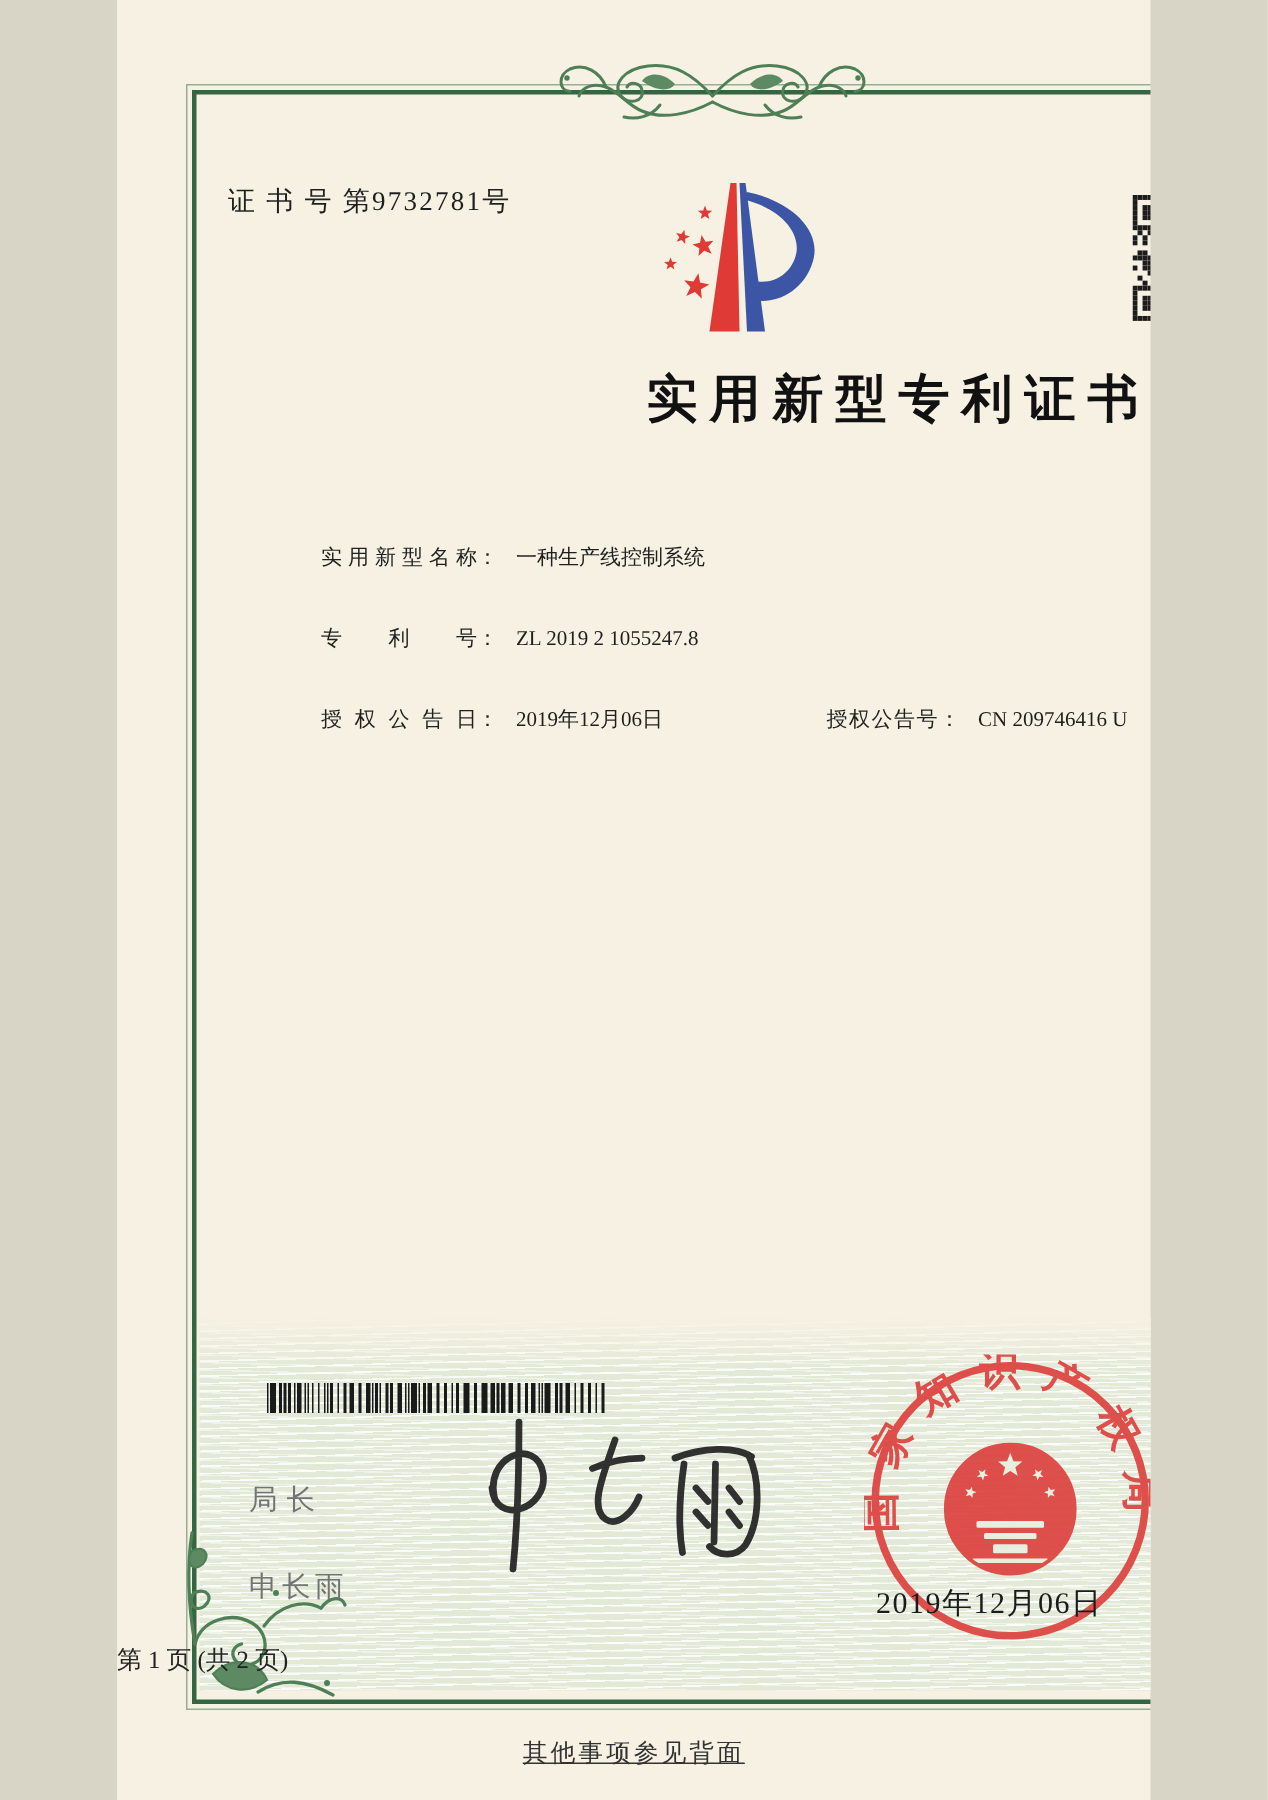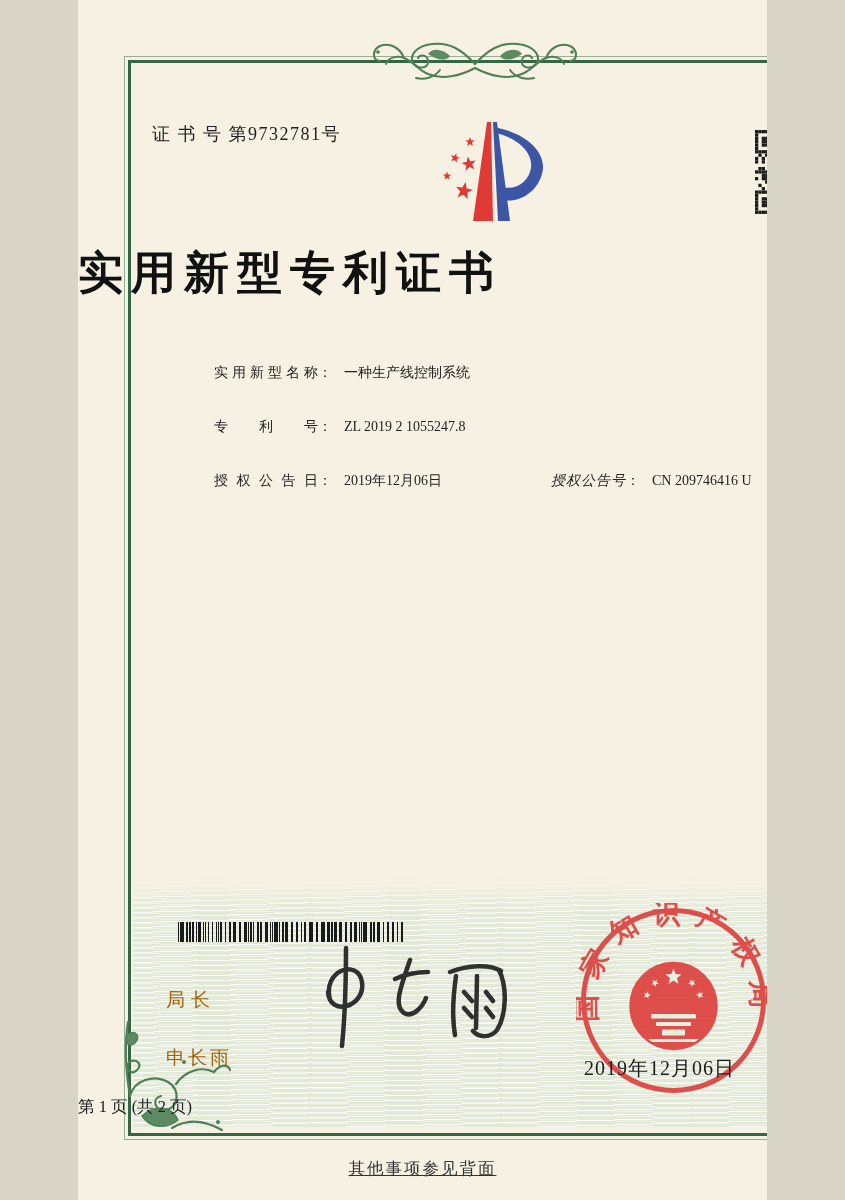--- a/index.html
+++ b/index.html
@@ -12,34 +12,34 @@
   .band{position:absolute;left:55px;top:878px;width:735px;height:249px;z-index:2;
         background-color:#e2e9d7;
         background-image:
           repeating-linear-gradient(178.5deg, rgba(255,255,255,0) 0px, rgba(255,255,255,0) 4px, rgba(255,255,255,.85) 4px, rgba(255,255,255,.85) 5px),
           repeating-linear-gradient(181.5deg, rgba(255,255,255,0) 0px, rgba(255,255,255,0) 4px, rgba(255,255,255,.45) 4px, rgba(255,255,255,.45) 5px);}
   .band::before{content:"";position:absolute;left:0;top:0;right:0;height:36px;
         background:linear-gradient(180deg,#f6f1e2,rgba(246,241,226,0));}
   .certno{position:absolute;left:74px;top:122px;font-size:18px;letter-spacing:1.5px;z-index:3;}
   .logo{position:absolute;left:348px;top:118px;z-index:3;}
   .qr{position:absolute;left:677px;top:130px;z-index:3;}
-  .title{position:absolute;left:0;right:0;top:243px;text-align:left;font-size:45px;font-weight:700;
+  .title{position:absolute;left:0;right:0;top:243px;text-align:right;font-size:34px;font-weight:700;
          letter-spacing:8px;color:#111;z-index:3;}
   .fields{position:absolute;left:88px;top:356px;width:680px;font-size:14px;z-index:3;margin-left:48px;}
   .frow{margin-bottom:21px;line-height:33px;position:relative;white-space:nowrap;}
   .flabel{display:inline-block;width:104px;text-align:justify;text-align-last:justify;vertical-align:top;}
   .colon{display:inline-block;}
   .fvalue{margin-left:12px;}
   .pair2{position:absolute;left:337px;top:0;}
-  .pair2 .flabel2{letter-spacing:1px;font-style:italic;}
+  .pair2 .flabel2{letter-spacing:1px;}
   .paras{position:absolute;left:86px;top:713px;width:678px;font-size:18px;line-height:33.5px;
          text-align:justify;z-index:3;color:#222;}
   .paras p{margin:0;text-indent:2em;}
   .barcode{position:absolute;left:100px;top:922px;z-index:3;}
-  .director{position:absolute;left:88px;top:987px;font-size:19px;z-index:3;color:#a16207;}
+  .director{position:absolute;left:88px;top:987px;font-size:19px;z-index:3;color:#737373;}
   .director .dt{letter-spacing:6px;}
   .director .dn{margin-top:32px;letter-spacing:3px;}
   .sig{position:absolute;left:222px;top:942px;z-index:3;}
   .seal{position:absolute;left:498px;top:903px;z-index:4;opacity:.93;}
   .sealdate{position:absolute;left:506px;top:1055px;font-size:20px;letter-spacing:1px;color:#1b1b1b;z-index:5;}
   .pagefoot{position:absolute;left:0;right:0;top:1096px;text-align:left;font-size:16.5px;z-index:3;color:#222;}
   .backnote{position:absolute;left:0;right:0;top:1158px;text-align:center;font-size:16.5px;letter-spacing:2px;color:#333;z-index:3;text-decoration:underline;}
   .orn-top{position:absolute;left:272px;top:30px;z-index:2;}
   .fl-left{position:absolute;left:36px;top:1018px;z-index:3;}
   .fl-right{position:absolute;left:691px;top:1018px;z-index:3;transform:scaleX(-1);}

